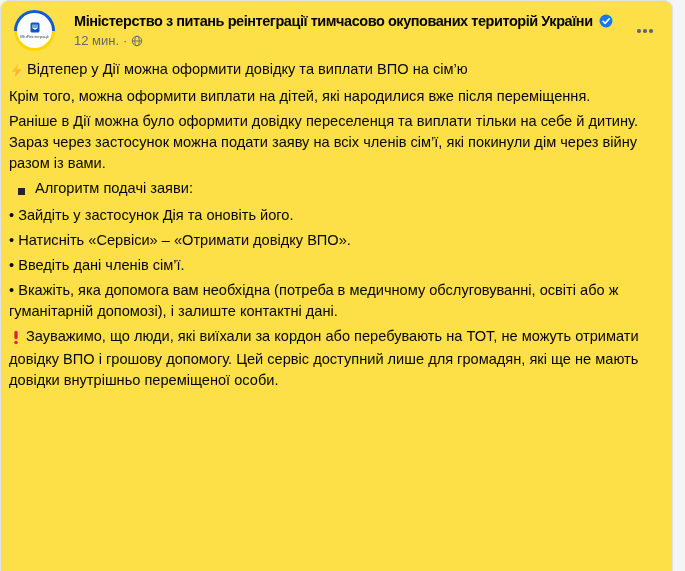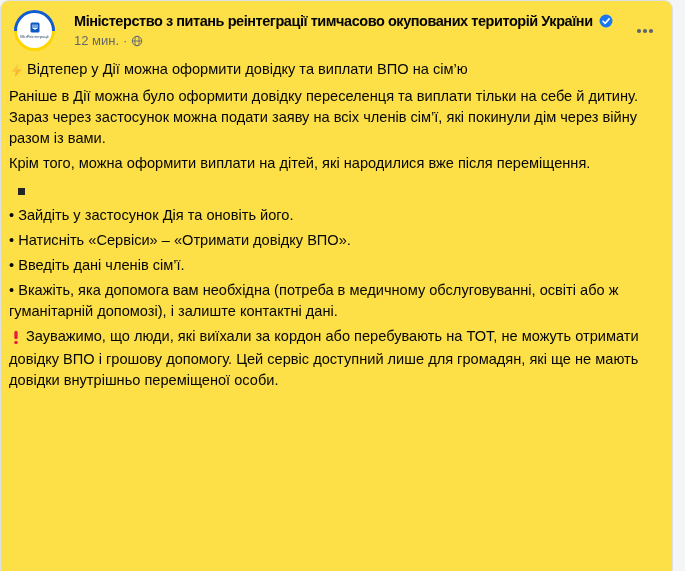--- a/index.html
+++ b/index.html
@@ -108,23 +108,23 @@
   <div class="post-body" id="post-body">
       <div class="para"><span class="pico"><svg width="15" height="15" viewBox="0 0 16 16">
             <defs>
               <linearGradient id="lg1" x1="0" y1="0" x2="1" y2="1">
                 <stop offset="0" stop-color="#ffd84d"></stop>
                 <stop offset="1" stop-color="#f3a11c"></stop>
               </linearGradient>
             </defs>
             <polygon points="9.8,0.6 2.6,9.2 7.1,9.2 6.1,15.4 13.4,6.7 8.7,6.7" fill="url(#lg1)"></polygon>
           </svg></span><span>Відтепер у Дії можна оформити довідку та виплати ВПО на сім’ю</span></div>
+      <div class="para"><span>Крім того, можна оформити виплати на дітей, які народилися вже після переміщення.</span></div>
       <div class="para"><span>Раніше в Дії можна було оформити довідку переселенця та виплати тільки на себе й дитину. Зараз через застосунок можна подати заяву на всіх членів сім’ї, які покинули дім через війну разом із вами.</span></div>
-      <div class="para"><span>Крім того, можна оформити виплати на дітей, які народилися вже після переміщення.</span></div>
-      <div class="para indent"><span class="pico"><span class="sq"></span></span></div>
+      <div class="para indent"><span class="pico"><span class="sq"></span></span><span>Алгоритм подачі заяви:</span></div>
       <div class="para"><span>• Зайдіть у застосунок Дія та оновіть його.</span></div>
       <div class="para"><span>• Натисніть «Сервіси» – «Отримати довідку ВПО».</span></div>
       <div class="para"><span>• Введіть дані членів сім’ї.</span></div>
       <div class="para"><span>• Вкажіть, яка допомога вам необхідна (потреба в медичному обслуговуванні, освіті або ж гуманітарній допомозі), і залиште контактні дані.</span></div>
       <div class="para"><span class="pico"><svg width="14" height="15" viewBox="0 0 16 17">
             <rect x="6.1" y="0.8" width="3.8" height="9.6" rx="1.9" fill="#e41e3f"></rect>
             <circle cx="8" cy="14.3" r="2" fill="#e41e3f"></circle>
           </svg></span><span>Зауважимо, що люди, які виїхали за кордон або перебувають на ТОТ, не можуть отримати довідку ВПО і грошову допомогу. Цей сервіс доступний лише для громадян, які ще не мають довідки внутрішньо переміщеної особи.</span></div>
     </div>
 

